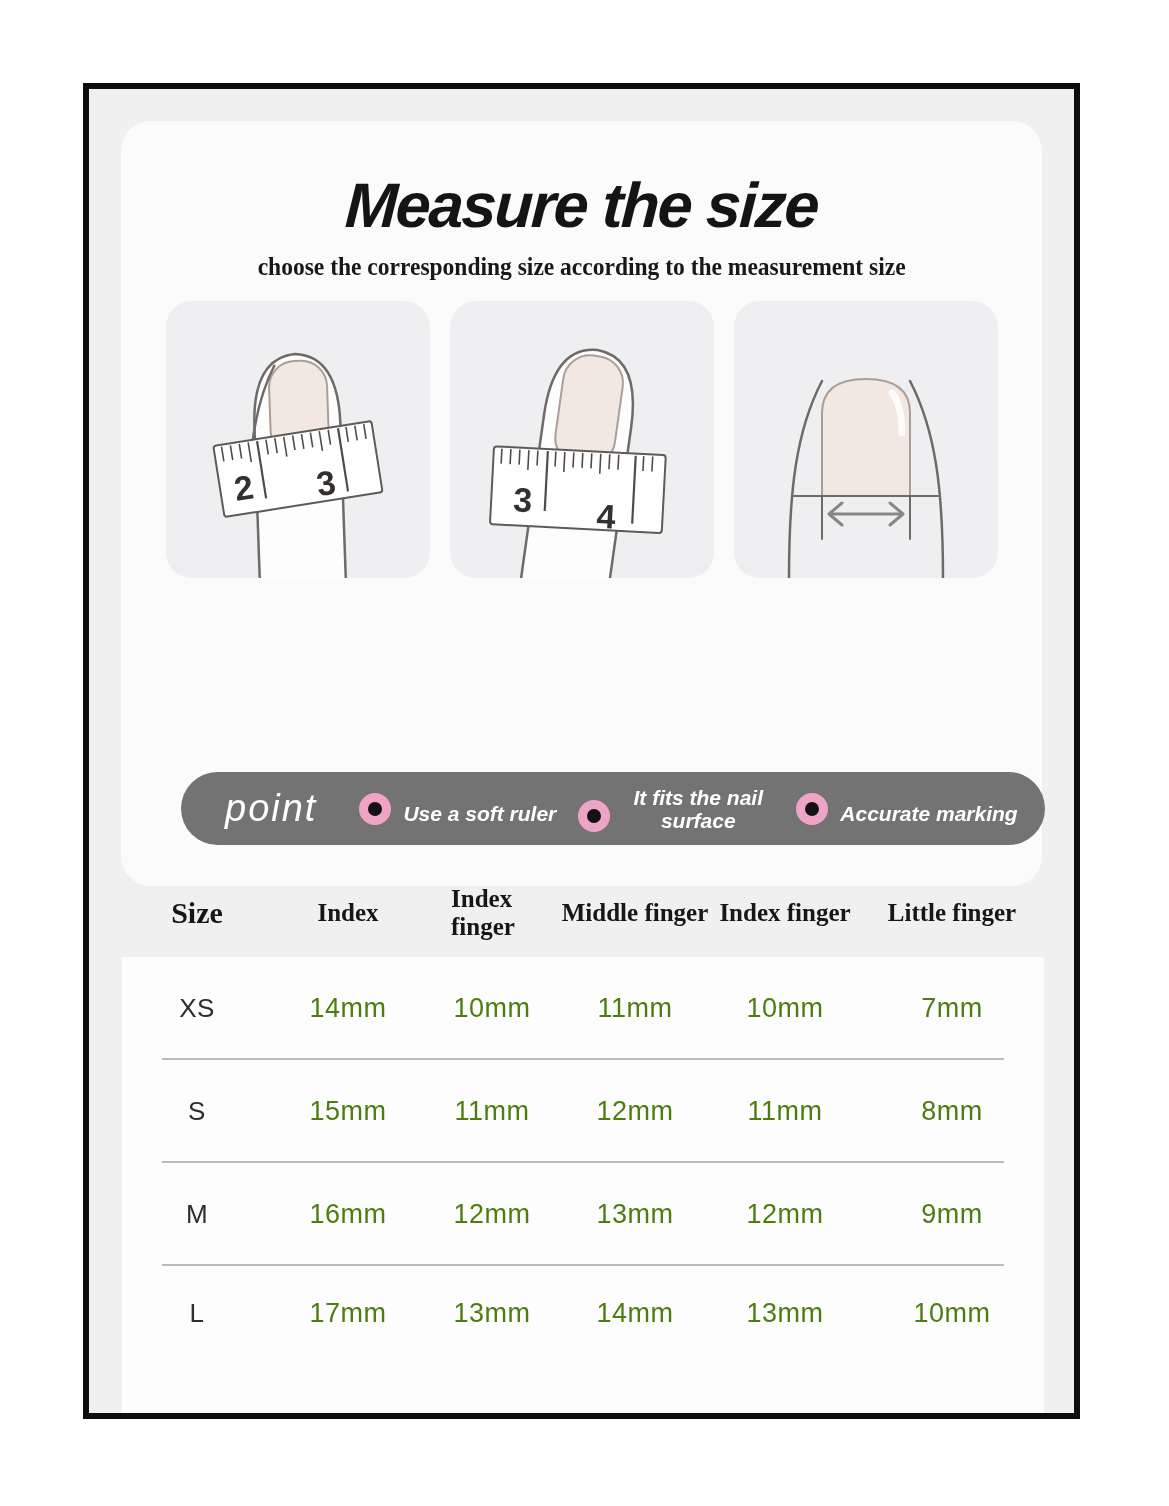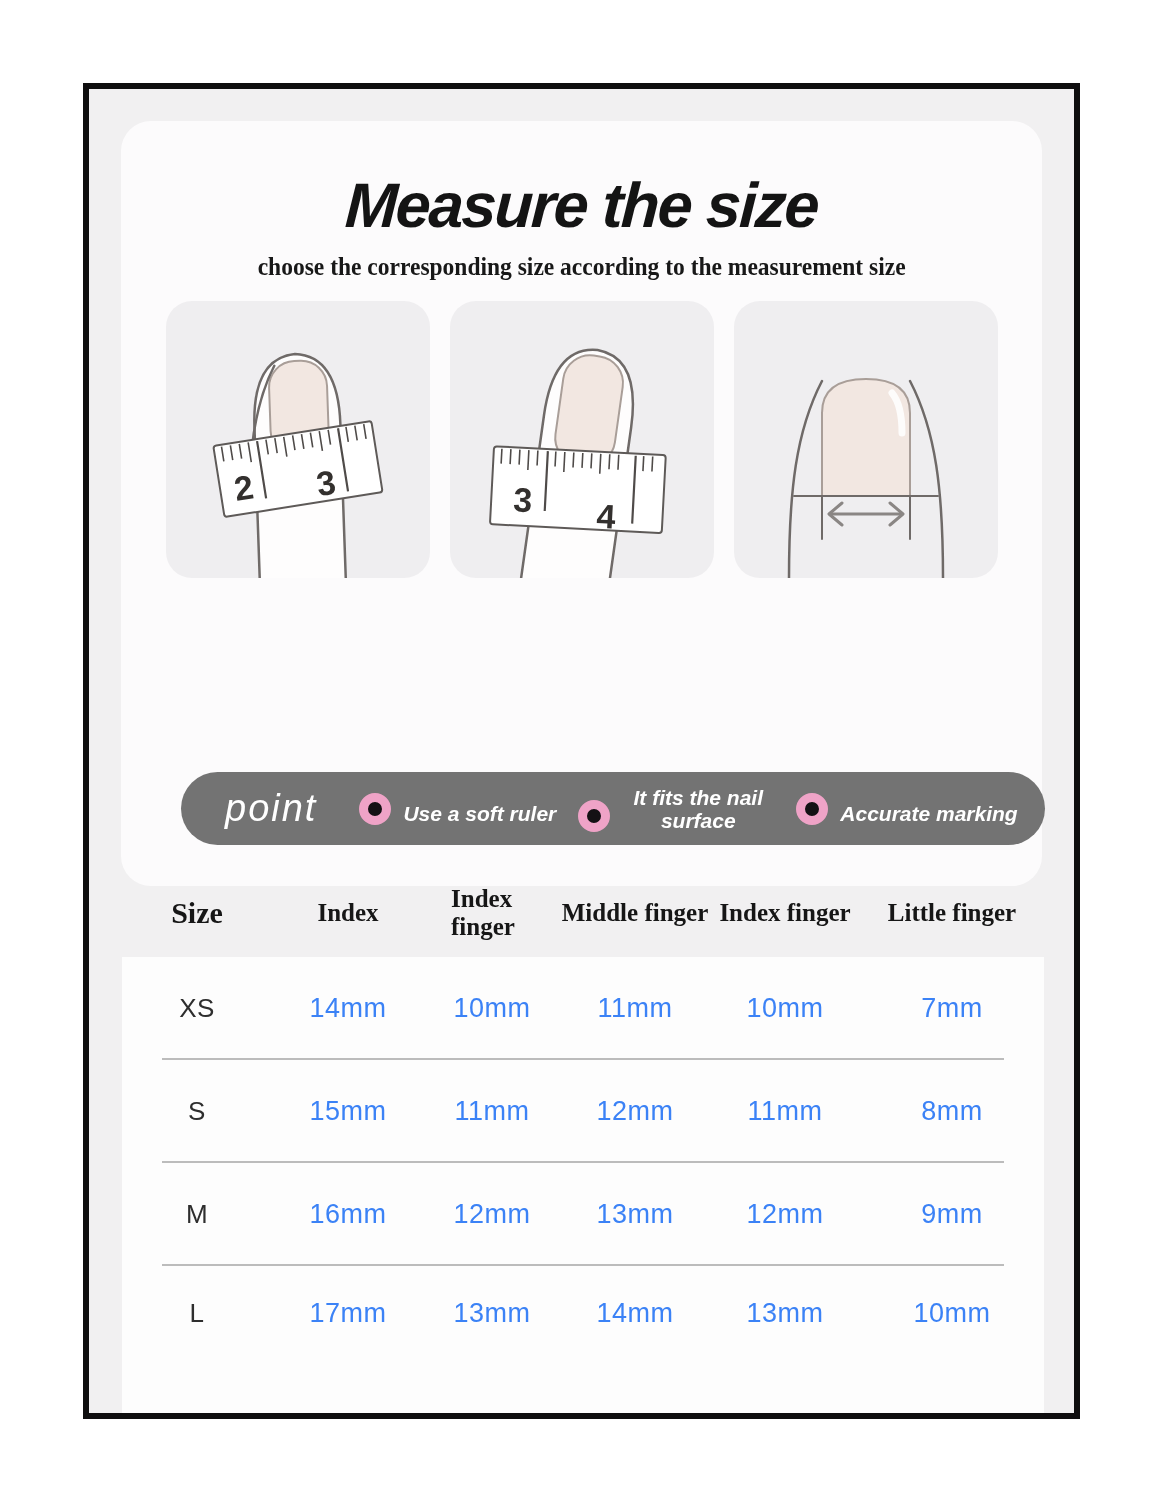--- a/index.html
+++ b/index.html
@@ -53,21 +53,21 @@
   .hdr-cell.size { font-size:30px; }
   .hdr-cell .twoline { display:inline-block; width:82px; text-align:left; white-space:normal;
                        line-height:28px; }
   .t-body { position:absolute; left:0; right:0; top:89px; bottom:0; background:#fdfdfd; }
   .t-row { height:103px; align-items:center; position:relative; }
   .t-row.last { height:auto; padding-top:32px; }
   .t-row::after { content:""; position:absolute; left:40px; right:40px; bottom:0;
                   height:2px; background:#bcbcbc; }
   .t-row.last::after { display:none; }
   .cell { text-align:center; font-family:"Liberation Sans", sans-serif; font-size:27px;
-          color:#3b82f6; letter-spacing:0.5px; }
+          color:#4d7c0f; letter-spacing:0.5px; }
   .cell.size { font-size:26px; color:#2e2e2e; }
 
   
   .ln { stroke:#6f6a68; stroke-width:2.5; fill:none; stroke-linecap:round; }
   .skin { fill:#fefdfd; stroke:#6f6a68; stroke-width:2.5; }
   .nail { fill:#f2e7e1; stroke:#a99e98; stroke-width:2; }
   .tape { fill:#ffffff; stroke:#5e5a58; stroke-width:2; }
   .tick { stroke:#4f4b49; stroke-width:1.6; fill:none; }
   .num  { font-family:"Liberation Sans", sans-serif; font-weight:bold; font-size:34px; fill:#33302e; }
   .arrow { stroke:#8a8684; stroke-width:3; fill:none; stroke-linecap:round; stroke-linejoin:round; }

